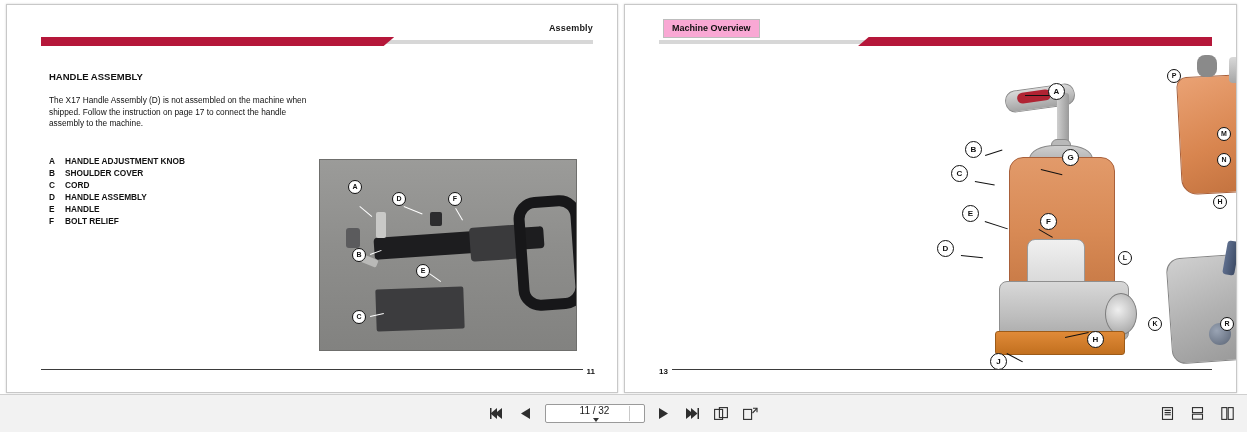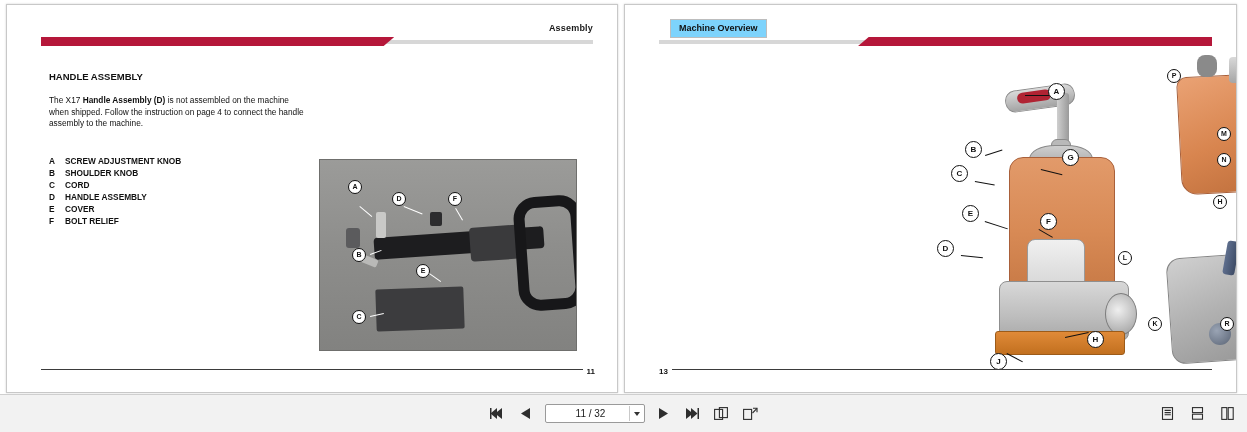--- a/index.html
+++ b/index.html
@@ -70,44 +70,44 @@
     background: #d7d7d7;
   }
   .hdr-bar-red {
     position: absolute;
     left: 0; top: 0; height: 9px; width: 64%;
     background: #b5173a;
     clip-path: polygon(0 0, 100% 0, 97% 100%, 0 100%);
   }
   .hdr-box {
     position: absolute;
-    left: 11px; top: -4px;
+    left: 4px; top: -4px;
     padding: 3px 8px 4px 8px;
-    background: #7dd3fc;
+    background: #f9a8d4;
     border: 1px solid #bdbdbd;
     font-size: 9px;
     font-weight: bold;
     color: #111;
   }
 
   
   .sec-title {
     position: absolute;
     font-size: 9.5px;
     font-weight: bold;
     color: #111;
   }
   .body-text {
     position: absolute;
     font-size: 8.3px;
     line-height: 11.5px;
     color: #111;
     width: 260px;
   }
-  .body-text b { font-weight: bold; }
+  .body-text b { font-weight: normal; }
 
   .legend {
     position: absolute;
     font-size: 8.3px;
     line-height: 12px;
     color: #111;
   }
   .legend-row { display: flex; }
   .legend-key {
     width: 16px;
@@ -407,20 +407,21 @@
     width: 100px;
     height: 19px;
     background: #ffffff;
     border: 1px solid #9a9a9a;
     border-radius: 2px;
     font-size: 10px;
     color: #1a1a1a;
     box-sizing: border-box;
     padding: 0 4px;
     position: relative;
+    flex-direction: column;
   }
   .page-field .pf-text {
     flex: 1;
     text-align: center;
   }
   .pf-caret {
     width: 0; height: 0;
     border-left: 3.5px solid transparent;
     border-right: 3.5px solid transparent;
     border-top: 4px solid #333;
@@ -455,43 +456,43 @@
         <div class="hdr-title">Assembly</div>
         <div class="hdr-bar-wrap">
           <div class="hdr-bar-grey"></div>
           <div class="hdr-bar-red"></div>
         </div>
       </div>
 
       <div class="sec-title" style="left:42px; top:66px;">HANDLE ASSEMBLY</div>
 
       <div class="body-text" style="left:42px; top:90px;">
-        <span>The X17 </span><b>Handle Assembly (D)</b><span> is not assembled on the machine when shipped. Follow the instruction on page 4 to connect the handle assembly to the machine.</span>
+        <span>The X17 </span><b>Handle Assembly (D)</b><span> is not assembled on the machine when shipped. Follow the instruction on page 17 to connect the handle assembly to the machine.</span>
       </div>
 
       <div class="legend" style="left:42px; top:150px;">
         <div class="legend-row">
             <span class="legend-key">A</span>
-            <span class="legend-val">SCREW ADJUSTMENT KNOB</span>
+            <span class="legend-val">HANDLE ADJUSTMENT KNOB</span>
           </div>
         <div class="legend-row">
             <span class="legend-key">B</span>
-            <span class="legend-val">SHOULDER KNOB</span>
+            <span class="legend-val">SHOULDER COVER</span>
           </div>
         <div class="legend-row">
             <span class="legend-key">C</span>
             <span class="legend-val">CORD</span>
           </div>
         <div class="legend-row">
             <span class="legend-key">D</span>
             <span class="legend-val">HANDLE ASSEMBLY</span>
           </div>
         <div class="legend-row">
             <span class="legend-key">E</span>
-            <span class="legend-val">COVER</span>
+            <span class="legend-val">HANDLE</span>
           </div>
         <div class="legend-row">
             <span class="legend-key">F</span>
             <span class="legend-val">BOLT RELIEF</span>
           </div>
       </div>
 
       <div class="photo">
         <div class="handle-bar"></div>
         <div class="handle-joint"></div>

